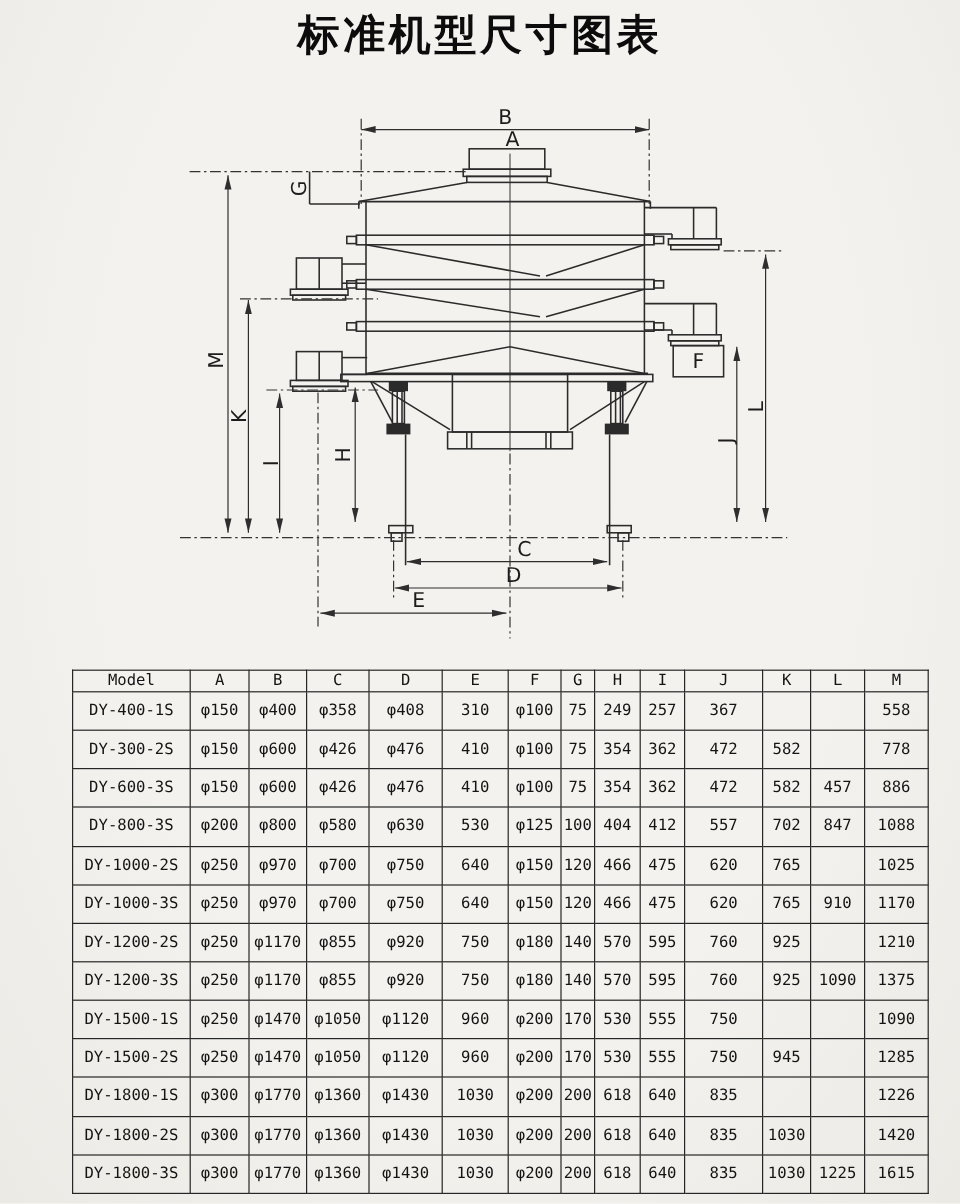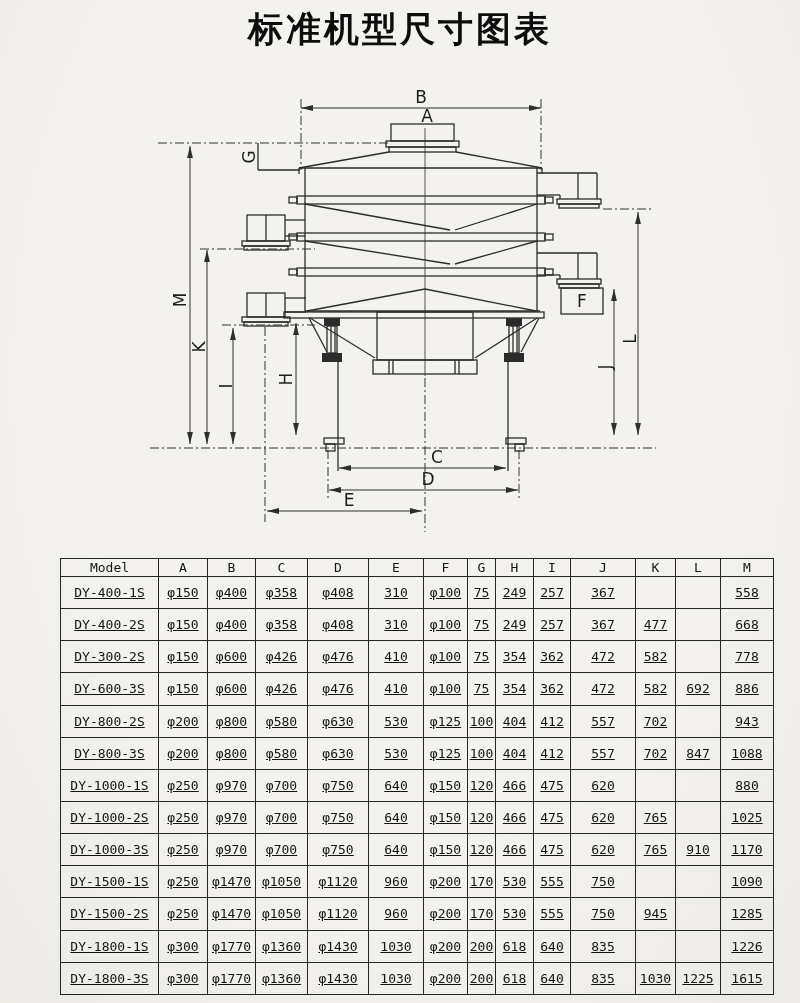--- a/index.html
+++ b/index.html
@@ -25,21 +25,21 @@
     position:absolute;left:60px;top:558px;width:713px;height:437px;
     border-collapse:collapse;table-layout:fixed;
     font-family:"DejaVu Sans Mono","Liberation Mono",monospace;
     font-size:13px;color:#141414;
   }
   table.dims th,table.dims td{
     border:1.5px solid #262626;text-align:center;vertical-align:middle;
     padding:0;white-space:nowrap;overflow:hidden;font-weight:normal;
   }
   table.dims thead tr{height:18px;}
-  table.dims tbody tr{height:21.8px;text-decoration:underline;}
+  table.dims tbody tr{height:21.8px;}
 </style>
 </head>
 <body>
 
 <div class="page-title">标准机型尺寸图表</div>
 
 <svg class="drawing" width="800" height="556" viewBox="0 0 800 556">
   <defs>
     <marker id="ah" viewBox="0 0 12 7" refX="12" refY="3.5" markerWidth="12" markerHeight="7" orient="auto-start-reverse" markerUnits="userSpaceOnUse">
       <path d="M12,3.5 L0,0.6 L0,6.4 z" fill="#2e2e2e"></path>
@@ -236,36 +236,20 @@
         <td>φ100</td>
         <td>75</td>
         <td>249</td>
         <td>257</td>
         <td>367</td>
         <td></td>
         <td></td>
         <td>558</td>
       </tr>
       <tr>
-        <td>DY-400-2S</td>
-        <td>φ150</td>
-        <td>φ400</td>
-        <td>φ358</td>
-        <td>φ408</td>
-        <td>310</td>
-        <td>φ100</td>
-        <td>75</td>
-        <td>249</td>
-        <td>257</td>
-        <td>367</td>
-        <td>477</td>
-        <td></td>
-        <td>668</td>
-      </tr>
-      <tr>
         <td>DY-300-2S</td>
         <td>φ150</td>
         <td>φ600</td>
         <td>φ426</td>
         <td>φ476</td>
         <td>410</td>
         <td>φ100</td>
         <td>75</td>
         <td>354</td>
         <td>362</td>
@@ -280,72 +264,40 @@
         <td>φ600</td>
         <td>φ426</td>
         <td>φ476</td>
         <td>410</td>
         <td>φ100</td>
         <td>75</td>
         <td>354</td>
         <td>362</td>
         <td>472</td>
         <td>582</td>
-        <td>692</td>
+        <td>457</td>
         <td>886</td>
-      </tr>
-      <tr>
-        <td>DY-800-2S</td>
-        <td>φ200</td>
-        <td>φ800</td>
-        <td>φ580</td>
-        <td>φ630</td>
-        <td>530</td>
-        <td>φ125</td>
-        <td>100</td>
-        <td>404</td>
-        <td>412</td>
-        <td>557</td>
-        <td>702</td>
-        <td></td>
-        <td>943</td>
       </tr>
       <tr>
         <td>DY-800-3S</td>
         <td>φ200</td>
         <td>φ800</td>
         <td>φ580</td>
         <td>φ630</td>
         <td>530</td>
         <td>φ125</td>
         <td>100</td>
         <td>404</td>
         <td>412</td>
         <td>557</td>
         <td>702</td>
         <td>847</td>
         <td>1088</td>
       </tr>
       <tr>
-        <td>DY-1000-1S</td>
-        <td>φ250</td>
-        <td>φ970</td>
-        <td>φ700</td>
-        <td>φ750</td>
-        <td>640</td>
-        <td>φ150</td>
-        <td>120</td>
-        <td>466</td>
-        <td>475</td>
-        <td>620</td>
-        <td></td>
-        <td></td>
-        <td>880</td>
-      </tr>
-      <tr>
         <td>DY-1000-2S</td>
         <td>φ250</td>
         <td>φ970</td>
         <td>φ700</td>
         <td>φ750</td>
         <td>640</td>
         <td>φ150</td>
         <td>120</td>
         <td>466</td>
         <td>475</td>
@@ -364,20 +316,52 @@
         <td>φ150</td>
         <td>120</td>
         <td>466</td>
         <td>475</td>
         <td>620</td>
         <td>765</td>
         <td>910</td>
         <td>1170</td>
       </tr>
       <tr>
+        <td>DY-1200-2S</td>
+        <td>φ250</td>
+        <td>φ1170</td>
+        <td>φ855</td>
+        <td>φ920</td>
+        <td>750</td>
+        <td>φ180</td>
+        <td>140</td>
+        <td>570</td>
+        <td>595</td>
+        <td>760</td>
+        <td>925</td>
+        <td></td>
+        <td>1210</td>
+      </tr>
+      <tr>
+        <td>DY-1200-3S</td>
+        <td>φ250</td>
+        <td>φ1170</td>
+        <td>φ855</td>
+        <td>φ920</td>
+        <td>750</td>
+        <td>φ180</td>
+        <td>140</td>
+        <td>570</td>
+        <td>595</td>
+        <td>760</td>
+        <td>925</td>
+        <td>1090</td>
+        <td>1375</td>
+      </tr>
+      <tr>
         <td>DY-1500-1S</td>
         <td>φ250</td>
         <td>φ1470</td>
         <td>φ1050</td>
         <td>φ1120</td>
         <td>960</td>
         <td>φ200</td>
         <td>170</td>
         <td>530</td>
         <td>555</td>
@@ -410,20 +394,36 @@
         <td>φ1430</td>
         <td>1030</td>
         <td>φ200</td>
         <td>200</td>
         <td>618</td>
         <td>640</td>
         <td>835</td>
         <td></td>
         <td></td>
         <td>1226</td>
+      </tr>
+      <tr>
+        <td>DY-1800-2S</td>
+        <td>φ300</td>
+        <td>φ1770</td>
+        <td>φ1360</td>
+        <td>φ1430</td>
+        <td>1030</td>
+        <td>φ200</td>
+        <td>200</td>
+        <td>618</td>
+        <td>640</td>
+        <td>835</td>
+        <td>1030</td>
+        <td></td>
+        <td>1420</td>
       </tr>
       <tr>
         <td>DY-1800-3S</td>
         <td>φ300</td>
         <td>φ1770</td>
         <td>φ1360</td>
         <td>φ1430</td>
         <td>1030</td>
         <td>φ200</td>
         <td>200</td>

